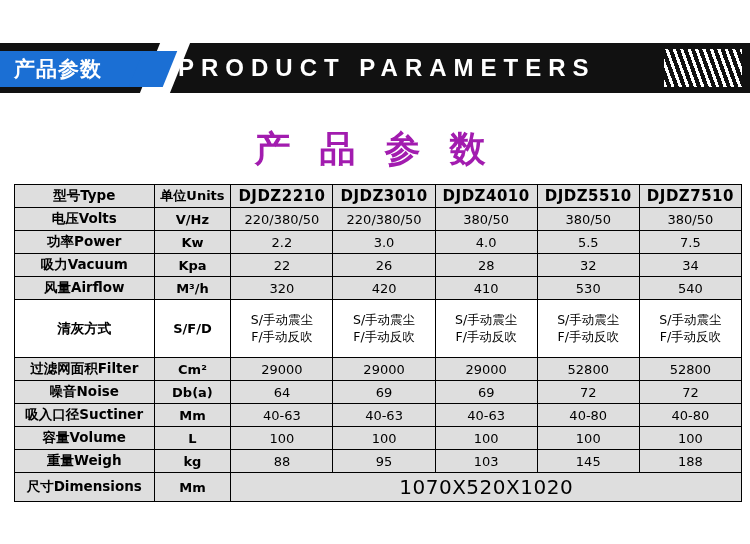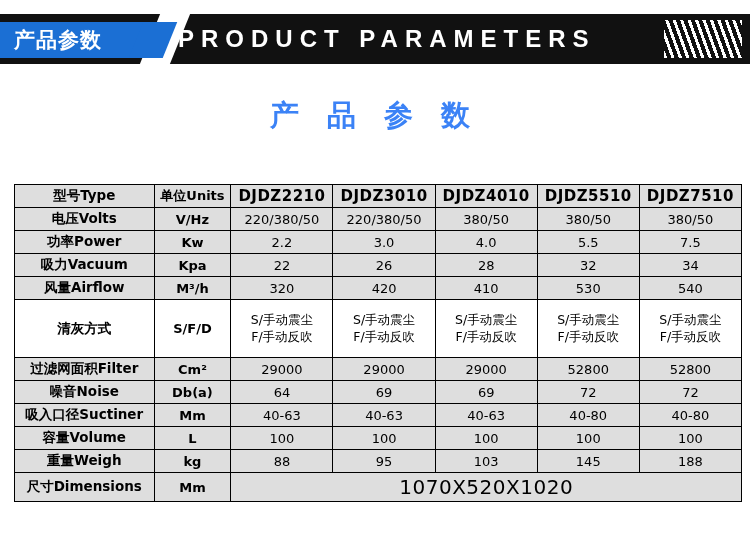--- a/index.html
+++ b/index.html
@@ -17,20 +17,21 @@
     background: #ffffff;
   }
 
   
   .banner {
     position: relative;
     width: 750px;
     height: 76px;
     background: #ffffff;
     overflow: hidden;
+    margin-top: 29px;
   }
   .banner-black {
     position: absolute;
     left: 0; top: 14px;
     width: 750px;
     height: 50px;
     background: #111111;
   }
   .banner-blue {
     position: absolute;
@@ -96,25 +97,25 @@
   }
 
   
   .title-wrap {
     width: 750px;
     text-align: center;
     padding-top: 20px;
   }
   .title {
     display: inline-block;
-    font-size: 29px;
-    font-weight: bold;
-    color: #3b82f6;
+    font-size: 36px;
+    font-weight: bold;
+    color: #a21caf;
     letter-spacing: 10px;
-    font-family: Liberation Sans, sans-serif;
+    font-family: Liberation Serif, serif;
   }
 
   
   .table-wrap {
     position: absolute;
     left: 14px;
     top: 184px;
     width: 722px;
   }
   table {

